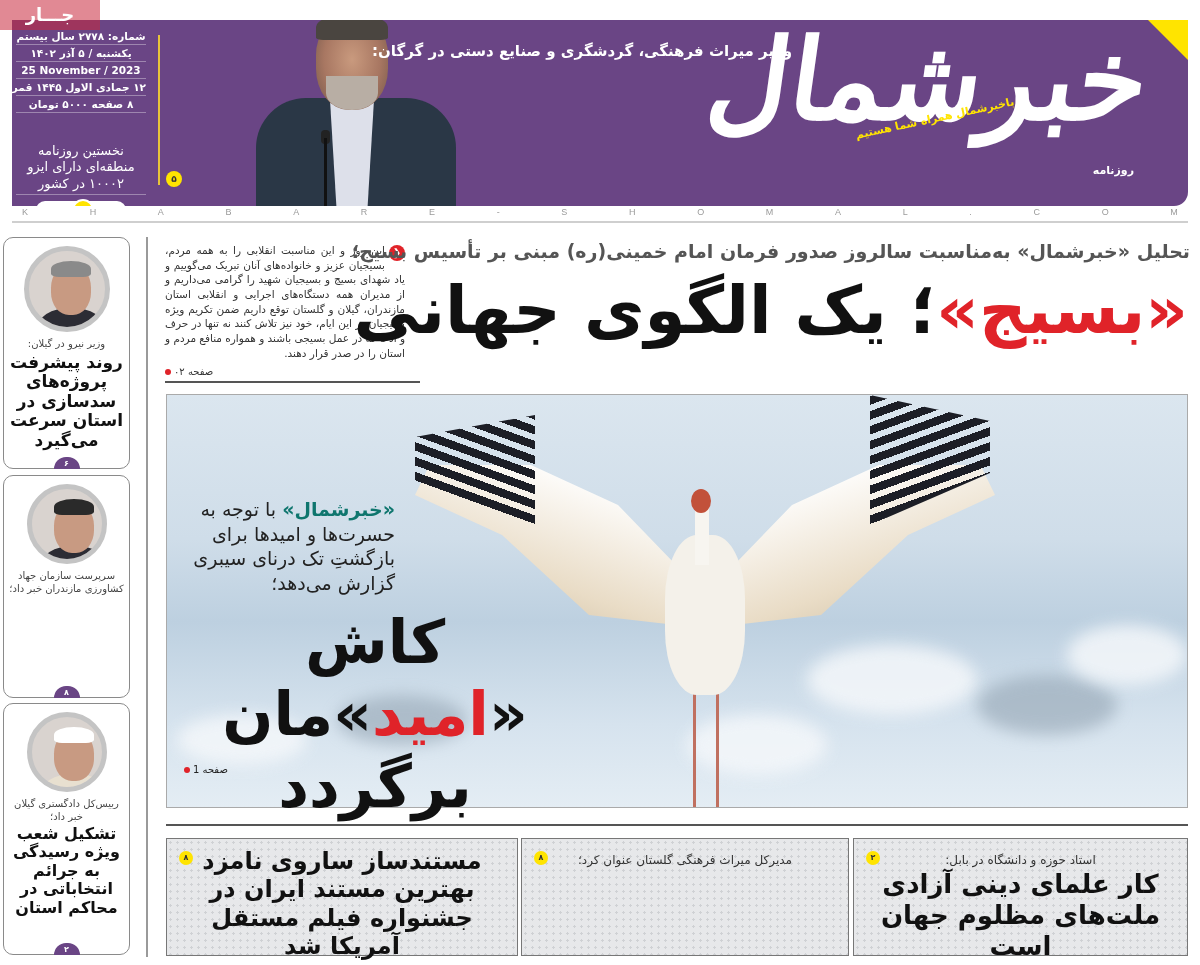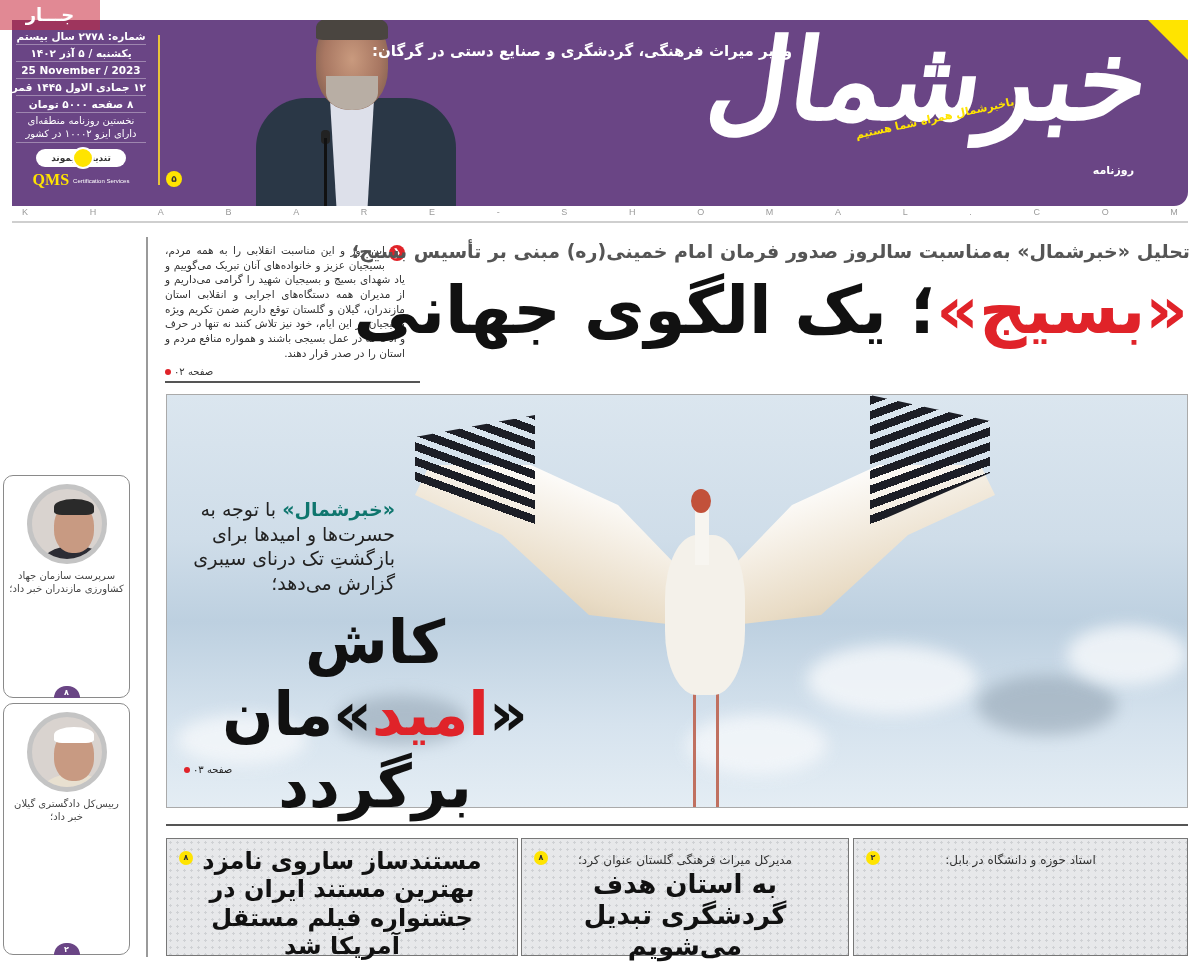--- a/index.html
+++ b/index.html
@@ -9,21 +9,21 @@
 
   
   .watermark { position: absolute; left: 0; top: 0; width: 100px; height: 30px; background: rgba(200,40,60,0.55); color: #fff; font-weight: bold; font-size: 18px; text-align: center; line-height: 30px; z-index: 5; letter-spacing: 2px; }
 
   
   .masthead { position: absolute; left: 12px; top: 20px; width: 1176px; height: 186px; background: #6a4585; border-radius: 0 0 14px 0; overflow: hidden; }
   .masthead .corner { position: absolute; right: 0; top: 0; width: 0; height: 0; border-top: 40px solid #ffe400; border-left: 40px solid transparent; }
 
   .info-col { position: absolute; left: 4px; top: 8px; width: 130px; height: 170px; text-align: center; color: #fff; }
   .info-col .row { font-size: 10.5px; font-weight: bold; padding: 2px 0; border-bottom: 1px solid rgba(255,255,255,0.35); white-space: nowrap; }
-  .info-col .row.small { font-size: 10px; font-weight: normal; line-height: 1.25; }
+  .info-col .row.small { font-size: 13px; font-weight: normal; line-height: 1.25; margin-top: 28px; }
   .info-col .badge-tandis { margin: 6px auto 0; width: 90px; height: 18px; border-radius: 9px; background: #fff; color: #333; font-size: 9px; font-weight: bold; line-height: 18px; position: relative; }
   .info-col .badge-tandis .sun { position: absolute; left: 36px; top: -2px; width: 22px; height: 22px; border-radius: 50%; background: #ffe400; border: 2px solid #fff; }
   .info-col .qms { margin-top: 4px; color: #ffe400; font-family: "Liberation Serif", serif; font-weight: bold; font-size: 16px; }
   .info-col .qms small { color: #fff; font-family: "Liberation Sans", sans-serif; font-size: 6px; font-weight: normal; vertical-align: middle; }
   .yellow-rule { position: absolute; left: 146px; top: 15px; width: 2px; height: 150px; background: #e8c33a; }
   .page-dot { position: absolute; left: 154px; top: 151px; width: 16px; height: 16px; border-radius: 50%; background: #ffe400; color: #333; font-size: 9px; font-weight: bold; text-align: center; line-height: 16px; }
 
   .minister-photo { position: absolute; left: 214px; top: -2px; width: 250px; height: 190px; }
   .minister-photo .head { position: absolute; left: 90px; top: 0; width: 72px; height: 92px; border-radius: 40% 40% 45% 45%; background: radial-gradient(ellipse at 50% 45%, #c99a7e 0%, #a87762 55%, #6e5448 100%); }
   .minister-photo .hair { position: absolute; left: 90px; top: -4px; width: 72px; height: 26px; border-radius: 50% 50% 10% 10%; background: #4a4540; }
@@ -164,36 +164,47 @@
   <span>A</span>
   <span>L</span>
   <span>.</span>
   <span>C</span>
   <span>O</span>
   <span>M</span>
 </div>
 <div class="domain-rule"></div>
 
 <aside class="sidebar rtl">
+  <div class="side-card" style="top:0;height:232px;">
+    <div class="avatar">
+        <div class="body"></div>
+        <div class="face"></div>
+        <div class="hair"></div>
+      </div>
+    <div class="kicker">وزیر نیرو در گیلان:</div>
+    <div class="headline">روند پیشرفت پروژه‌های سدسازی در استان سرعت می‌گیرد</div>
+    <div class="page-tab">۶</div>
+  </div>
   <div class="side-card" style="top:238px;height:223px;">
     <div class="avatar" style="width:80px;height:80px;">
         <div class="body"></div>
         <div class="face"></div>
         <div class="hair" style="background:#2a2a2a"></div>
       </div>
     <div class="kicker">سرپرست سازمان جهاد کشاورزی مازندران خبر داد؛</div>
     <div class="page-tab">۸</div>
   </div>
   <div class="side-card" style="top:466px;height:252px;">
     <div class="avatar" style="width:80px;height:80px;">
         <div class="body" style="background:#e8e0d0"></div>
         <div class="face"></div>
         <div class="hair" style="background:#ffffff"></div>
       </div>
     <div class="kicker">رییس‌کل دادگستری گیلان خبر داد؛</div>
+    <div class="headline" style="font-size:16px">تشکیل شعب ویژه رسیدگی به جرائم انتخاباتی در محاکم استان</div>
     <div class="page-tab">۲</div>
   </div>
 </aside>
 <div class="vrule"></div>
 
 <div class="lead-snippet rtl">
   <span class="arrow-icon">❮</span>
   <span>این روز و این مناسبت انقلابی را به همه مردم، بسیجیان عزیز و خانواده‌های آنان تبریک می‌گوییم و یاد شهدای بسیج و بسیجیان شهید را گرامی می‌داریم و از مدیران همه دستگاه‌های اجرایی و انقلابی استان مازندران، گیلان و گلستان توقع داریم ضمن تکریم ویژه بسیجیان در این ایام، خود نیز تلاش کنند نه تنها در حرف و ادعا که در عمل بسیجی باشند و همواره منافع مردم و استان را در صدر قرار دهند.</span>
   <span class="page-ref"><span class="red-dot"></span><span>صفحه ۰۲</span></span>
 </div>
@@ -223,30 +234,30 @@
   </div>
 </div>
 
 <div class="feature-kicker rtl">
   <span class="red">«خبرشمال»</span><span> با توجه به حسرت‌ها و امیدها برای بازگشتِ تک درنای سیبری گزارش می‌دهد؛</span>
 </div>
 <div class="feature-headline rtl">
   <span>کاش «</span><span class="red">امید</span><span>»مان برگردد</span>
 </div>
 <div class="feature-page">
-  <span class="red-dot"></span><span>صفحه ۰۳</span>
+  <span class="red-dot"></span><span>صفحه 1</span>
 </div>
 
 <div class="bottom-rule"></div>
 
 <div class="box rtl" style="left:853px;width:335px;">
   <span class="num">۲</span>
   <div class="kicker">استاد حوزه و دانشگاه در بابل:</div>
+  <div class="headline">کار علمای دینی آزادی ملت‌های مظلوم جهان است</div>
 </div>
 <div class="box rtl" style="left:521px;width:328px;">
   <span class="num">۸</span>
   <div class="kicker">مدیرکل میراث فرهنگی گلستان عنوان کرد؛</div>
-  <div class="headline">به استان هدف گردشگری تبدیل می‌شویم</div>
 </div>
 <div class="box rtl" style="left:166px;width:352px;padding-top:8px;">
   <span class="num">۸</span>
   <div class="headline" style="font-size:24px;line-height:1.18">مستندساز ساروی نامزد بهترین مستند ایران در جشنواره فیلم مستقل آمریکا شد</div>
 </div>
 
 </body></html>

